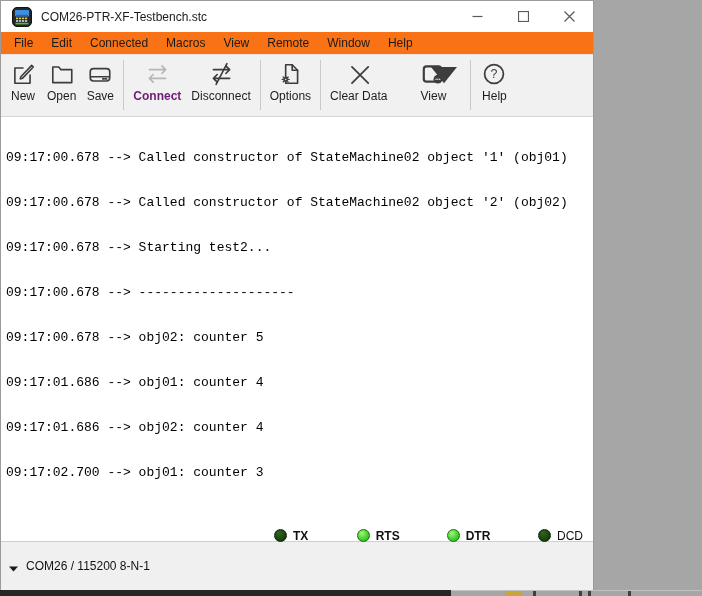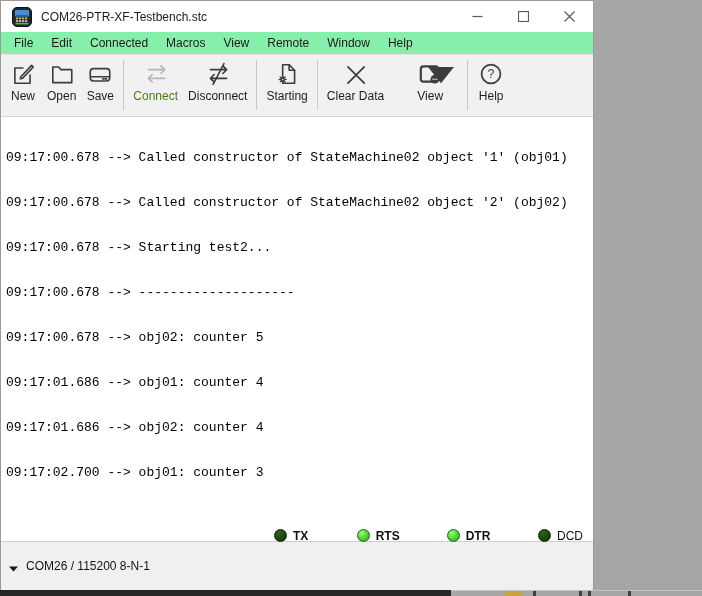--- a/index.html
+++ b/index.html
@@ -13,34 +13,34 @@
     background:#ffffff; border:1px solid #9b9b9b; border-bottom:none;
     display:flex; flex-direction:column;
   }
   
   .titlebar { height:31px; flex:0 0 31px; display:flex; align-items:center; background:#fff; }
   .app-icon { width:20px; height:20px; margin-left:11px; flex:0 0 20px; }
   .title { margin-left:9px; font-size:12px; color:#1b1b1b; flex:1 1 auto; white-space:nowrap; }
   .caption-buttons { display:flex; height:100%; margin-right:1px; }
   .cap-btn { width:46px; height:100%; display:flex; align-items:center; justify-content:center; }
   
-  .menubar { height:22px; flex:0 0 22px; display:flex; align-items:center; background:#86efac; padding-left:4px; font-size:12px; color:#1a1a1a; }
+  .menubar { height:22px; flex:0 0 22px; display:flex; align-items:center; background:#f97316; padding-left:4px; font-size:12px; color:#1a1a1a; }
   .menu-item { padding:3px 9px; white-space:nowrap; }
   
   .toolbar {
     height:63px; flex:0 0 63px; background:#f1f1f1;
     border-top:1px solid #e4e4e4; border-bottom:1px solid #d6d6d6;
     display:flex; align-items:stretch; padding-left:3px;
   }
   .tb-btn { display:flex; flex-direction:column; align-items:center; padding:6px 5px 0; min-width:38px; font-size:12px; color:#1d1d1d; }
   .tb-icon { width:26px; height:26px; color:#3d3d3d; position:relative; flex:0 0 26px; }
   .tb-icon svg { display:block; width:26px; height:26px; }
   .tb-label { margin-top:2px; white-space:nowrap; }
   .tb-sep { width:1px; background:#c9c9c9; margin:5px 4px 6px; }
-  .tb-btn.disabled { color:#4d7c0f; }
+  .tb-btn.disabled { color:#701a75;font-weight:bold; }
   .tb-btn.disabled .tb-icon { color:#b6b6b6; }
   .tb-caret { position:absolute; right:-11px; top:1px; color:#3d3d3d; }
   
   .log {
     flex:1 1 auto; background:#fff; overflow:hidden;
     font-family:"Liberation Mono","DejaVu Sans Mono",monospace;
     font-size:13px; line-height:15px; color:#000;
     padding:3px 0 0 5px; white-space:pre;border-radius:14px;
   }
   
@@ -184,21 +184,21 @@
     <div class="tb-btn">
       <span class="tb-icon">
         <svg viewBox="0 0 24 24" fill="none" stroke="currentColor" stroke-width="1.5" stroke-linecap="round" stroke-linejoin="round">
           <path d="M8 3.5 h6 l5 5 V20.5 H8 z"></path>
           <path d="M14 3.5 v5 h5"></path>
           <circle cx="8" cy="17" r="2.2" fill="currentColor" stroke="none"></circle>
           <path d="M8 13.8 v1.1 M8 19.1 v1.1 M4.8 17 h1.1 M10.1 17 h1.1 M5.7 14.7 l.8.8 M9.5 18.5 l.8.8 M10.3 14.7 l-.8.8 M6.5 18.5 l-.8.8" stroke-width="1.2"></path>
           <circle cx="8" cy="17" r="0.7" fill="#f1f1f1" stroke="none"></circle>
         </svg>
       </span>
-      <span class="tb-label">Starting</span>
+      <span class="tb-label">Options</span>
     </div>
 
     <div class="tb-sep"></div>
 
     <div class="tb-btn">
       <span class="tb-icon">
         <svg viewBox="0 0 24 24" fill="none" stroke="currentColor" stroke-width="1.6" stroke-linecap="round">
           <path d="M5.5 5.5 L20.5 20.5 M20.5 5.5 L5.5 20.5"></path>
         </svg>
       </span>

